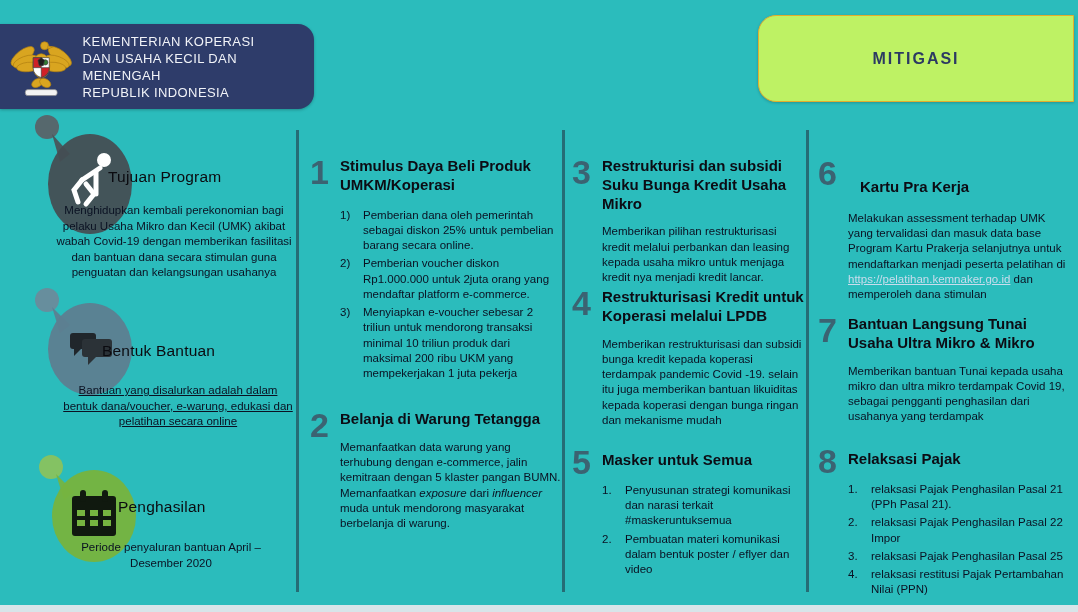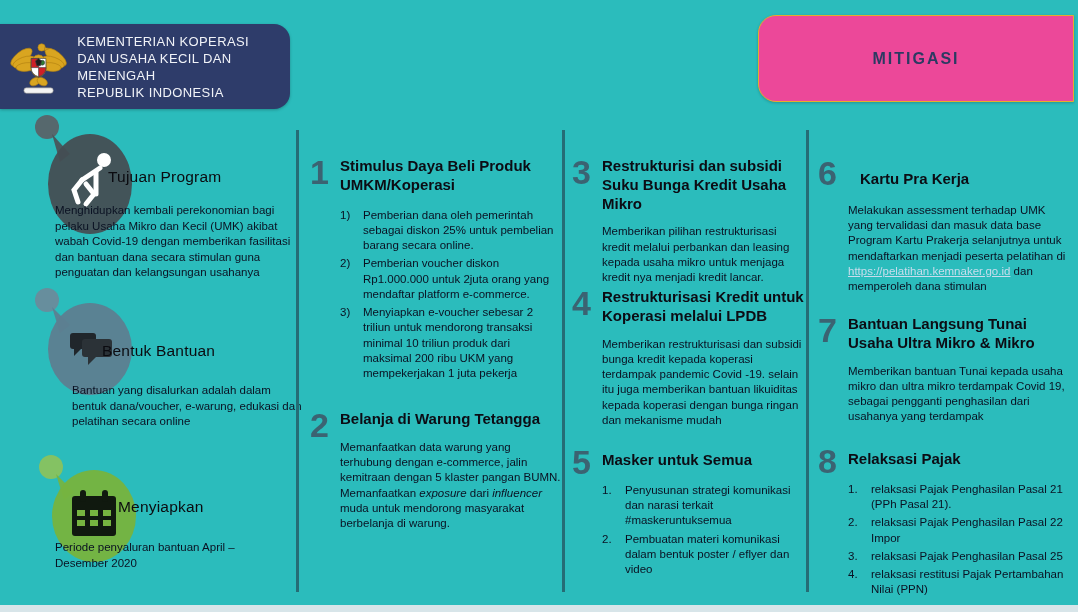--- a/index.html
+++ b/index.html
@@ -3,38 +3,38 @@
 <meta charset="utf-8">
 <style>
   * { margin:0; padding:0; box-sizing:border-box; }
   body { font-family:"Liberation Sans", sans-serif; }
   #frame {
     position:relative; width:1078px; height:612px;
     background:#2bbcbc; overflow:hidden;
   }
   
   #ministry-box {
-    position:absolute; left:0; top:24px; width:290px; height:85px;
+    position:absolute; left:0; top:24px; width:314px; height:85px;
     background:#2e3c6a; border-radius:0 16px 16px 0;
     display:flex; align-items:center; padding-left:8px;
     box-shadow:0 1px 3px rgba(0,0,0,.25);
   }
   #ministry-text { margin-left:8px; color:#f1f3f8; font-size:13px; line-height:17px; letter-spacing:.4px; }
   #banner-box {
     position:absolute; left:758px; top:15px; width:316px; height:87px;
-    background:#ec4899; border-radius:18px 0 0 18px;
+    background:#bef264; border-radius:18px 0 0 18px;
     border:1px solid #e3ad2d;
     display:flex; align-items:center; justify-content:center;
     box-shadow:0 1px 3px rgba(0,0,0,.2);
   }
   #banner-box .banner-label { color:#2c3a62; font-weight:bold; font-size:16px; letter-spacing:2px; }
   
   .blob { position:absolute; }
   .side-title { position:absolute; font-size:15.5px; font-weight:normal; color:#0b0b10; letter-spacing:.2px; }
-  .side-body { position:absolute; font-size:11.5px; color:#0a1122; line-height:1.35; }
+  .side-body { position:absolute; font-size:11.5px; color:#0a1122; line-height:1.35;text-align:center; }
   
   .vdivider { position:absolute; top:130px; height:462px; width:3px; background:#256d75; }
   
   .program { position:absolute; }
   .program-number { float:left; width:28px; font-size:34px; font-weight:bold; color:#3b6372; line-height:.9; }
   .program-title { margin-left:30px; font-size:15px; font-weight:bold; color:#0c0c14; line-height:1.25; }
   .program-body { margin-left:30px; margin-top:11px; font-size:11.5px; color:#0a1122; line-height:1.33; }
   ol.plist { margin-left:30px; margin-top:13px; list-style:none; counter-reset:n; font-size:11.5px; color:#0a1122; line-height:1.33; }
   ol.plist li { counter-increment:n; position:relative; padding-left:23px; margin-bottom:3px; }
   ol.plist.paren li::before { content:counter(n) ")"; position:absolute; left:0; }
@@ -110,41 +110,41 @@
     <path d="M22 22 L40 40 L30 48 Z" fill="#5d7e90" opacity="0.92"></path>
     <ellipse cx="60" cy="64" rx="42" ry="46" fill="#5d7e90" opacity="0.95"></ellipse>
     <g>
       <rect x="40" y="48" width="26" height="16" rx="3" fill="#20262b"></rect>
       <path d="M44 64 l0 7 7 -7 z" fill="#20262b"></path>
       <rect x="52" y="54" width="30" height="18" rx="3" fill="#2b3237"></rect>
       <path d="M58 72 l0 8 8 -8 z" fill="#2b3237"></path>
     </g>
   </svg>
   <div class="side-title" style="left:102px; top:342px;">Bentuk Bantuan</div>
-  <div class="side-body" style="left:72px; top:383px; width:232px;">Bantuan yang disalurkan adalah dalam bentuk dana/voucher,  e-warung,  edukasi dan pelatihan secara online</div>
+  <div class="side-body" style="left:62px; top:383px; width:232px;text-decoration:underline;">Bantuan yang disalurkan adalah dalam bentuk dana/voucher,  e-warung,  edukasi dan pelatihan secara online</div>
 
   <svg class="blob" style="left:34px; top:452px;" width="104" height="112" viewBox="0 0 104 112">
     <circle cx="17" cy="15" r="12" fill="#8cc25b" opacity="0.92"></circle>
     <path d="M22 22 L40 40 L30 48 Z" fill="#76b440" opacity="0.92"></path>
     <ellipse cx="60" cy="64" rx="42" ry="46" fill="#76b440" opacity="0.97"></ellipse>
     <g>
       <rect x="38" y="44" width="44" height="40" rx="3" fill="#10190f"></rect>
       <rect x="46" y="38" width="6" height="12" rx="3" fill="#10190f"></rect>
       <rect x="68" y="38" width="6" height="12" rx="3" fill="#10190f"></rect>
       <g fill="#76b440">
         <rect x="43" y="58" width="8" height="6"></rect>
           <rect x="56" y="58" width="8" height="6"></rect>
           <rect x="69" y="58" width="8" height="6"></rect>
         <rect x="43" y="68" width="8" height="6"></rect>
           <rect x="56" y="68" width="8" height="6"></rect>
           <rect x="69" y="68" width="8" height="6"></rect>
       </g>
     </g>
   </svg>
-  <div class="side-title" style="left:118px; top:498px;">Menyiapkan</div>
+  <div class="side-title" style="left:118px; top:498px;">Penghasilan</div>
   <div class="side-body" style="left:55px; top:540px; width:232px;">Periode penyaluran bantuan April – Desember 2020</div>
 
   <div class="vdivider" style="left:296px;"></div>
   <div class="vdivider" style="left:562px;"></div>
   <div class="vdivider" style="left:806px;"></div>
 
   <div class="program" style="left:310px; top:157px; width:250px;">
     <span class="program-number">1</span>
     <div class="program-title">Stimulus Daya Beli Produk UMKM/Koperasi</div>
     <ol class="plist paren">
@@ -179,21 +179,21 @@
     <span class="program-number">5</span>
     <div class="program-title" style="margin-top:4px;">Masker untuk Semua</div>
     <ol class="plist dot">
       <li>Penyusunan strategi komunikasi dan narasi terkait #maskeruntuksemua</li>
       <li>Pembuatan materi komunikasi dalam bentuk poster / eflyer dan video</li>
     </ol>
   </div>
 
   <div class="program" style="left:818px; top:158px; width:254px;">
     <span class="program-number">6</span>
-    <div class="program-title" style="margin-top:12px;padding-left:12px;">Kartu Pra Kerja</div>
+    <div class="program-title" style="margin-top:20px;padding-left:12px;">Kartu Pra Kerja</div>
     <div class="program-body" style="margin-top:14px;">
       <span>Melakukan assessment terhadap UMK yang tervalidasi dan masuk data base Program  Kartu Prakerja selanjutnya untuk mendaftarkan menjadi peserta pelatihan  di </span><a href="#" class="site-link">https://pelatihan.kemnaker.go.id</a><span> dan memperoleh dana stimulan</span>
     </div>
   </div>
 
   <div class="program" style="left:818px; top:315px; width:254px;">
     <span class="program-number">7</span>
     <div class="program-title">Bantuan Langsung Tunai Usaha Ultra Mikro  &amp; Mikro</div>
     <div class="program-body">Memberikan bantuan Tunai kepada usaha mikro dan ultra mikro terdampak Covid 19, sebagai pengganti penghasilan dari usahanya yang terdampak</div>
   </div>

